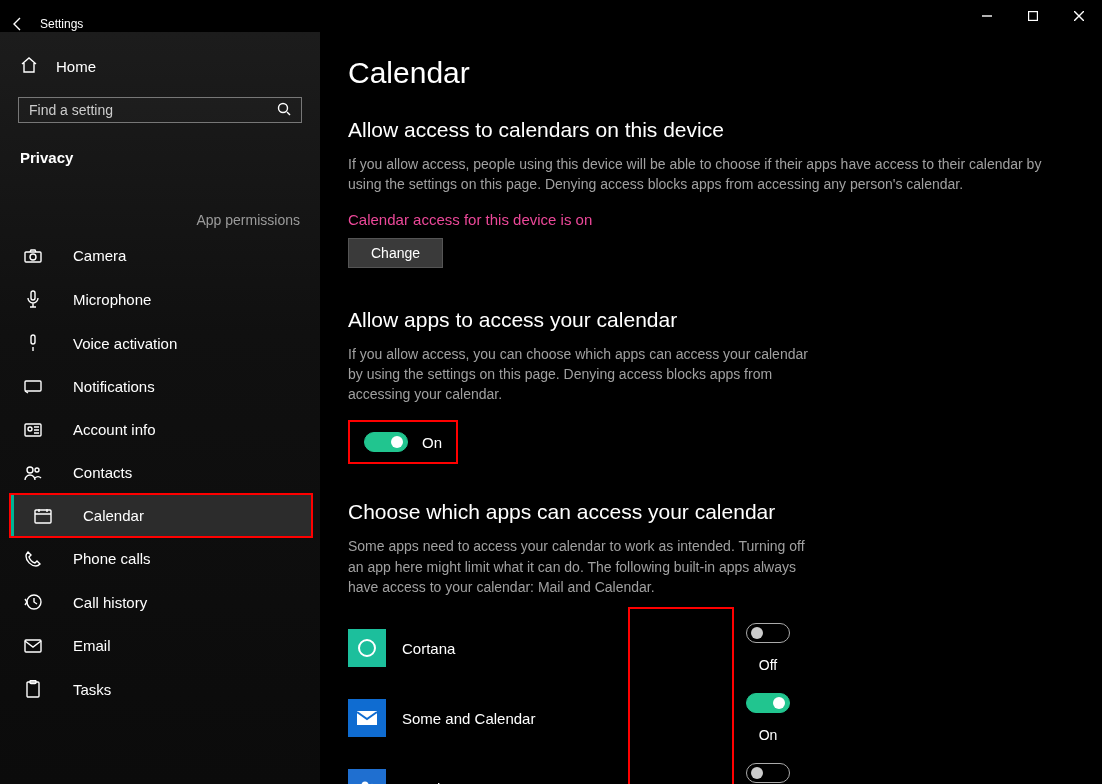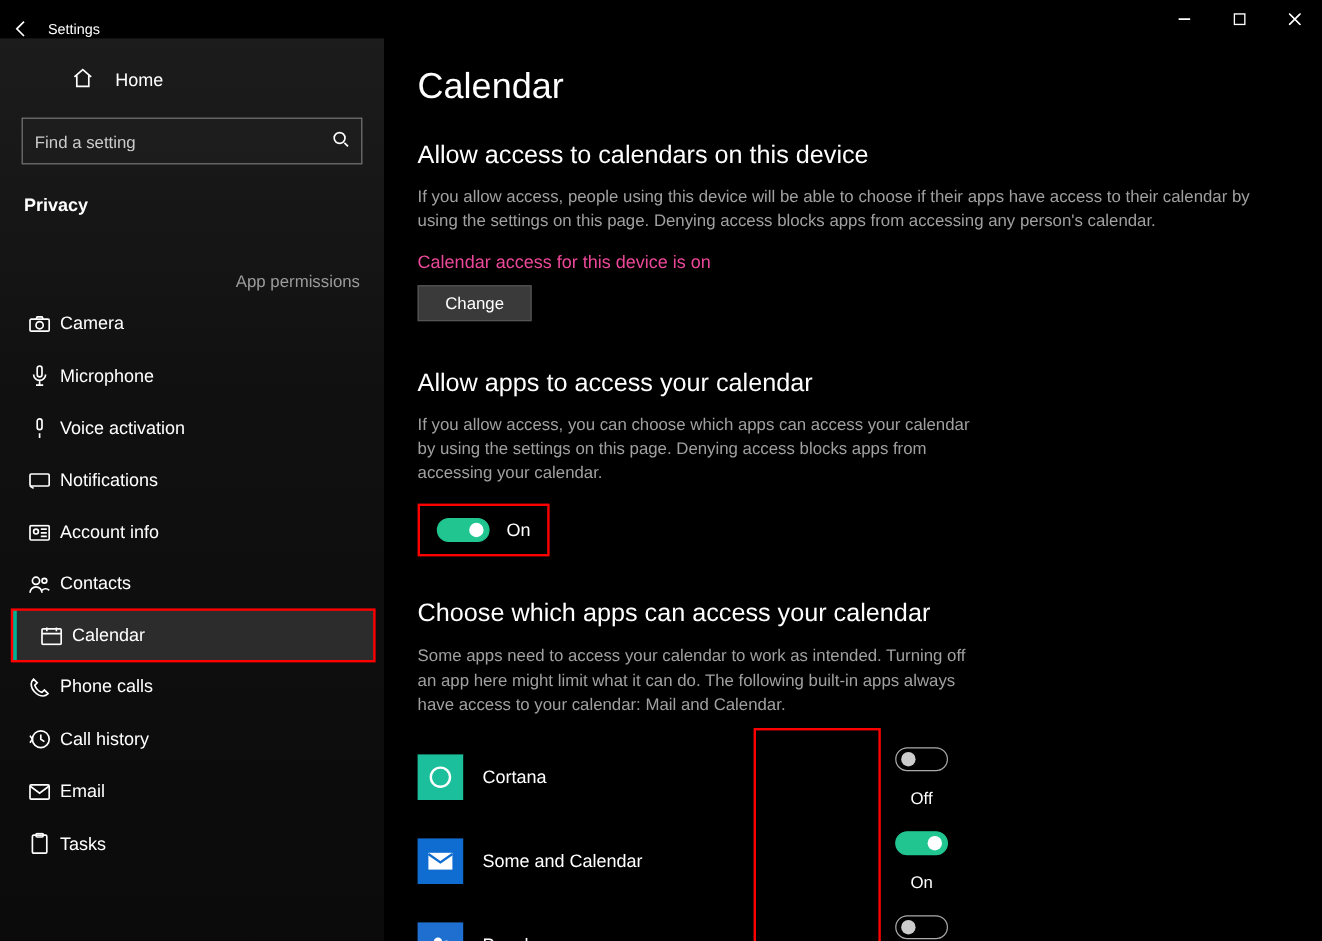--- a/index.html
+++ b/index.html
@@ -34,45 +34,44 @@
   .sidebar {
     width: 320px;
     background: linear-gradient(180deg, #1c1c1c 0%, #101010 40%, #0b0b0b 100%);
     padding-top: 14px;
     overflow: hidden;
   }
   .home-row {
     display:flex; align-items:center; gap:18px;
     padding: 10px 20px 10px 20px;
     font-size: 15px;
-    margin-left: 40px;
   }
   .search-wrap { padding: 10px 18px 0 18px; }
   .search {
     display:flex; align-items:center; justify-content:space-between;
     border: 1px solid #777;
-    height: 39px;
+    height: 26px;
     padding: 0 10px;
     background: rgba(255,255,255,0.02);
   }
   .search input {
     flex:1; background: transparent; border:none; outline:none;
     color:#eee; font-size:14px;
   }
   .search input::placeholder { color:#ccc; }
   .section-label {
     padding: 26px 20px 6px 20px;
     font-size: 15px; font-weight:600; color:#fff;
   }
   .section-sub {
     padding: 40px 20px 6px 20px;
     font-size:14px; color:#9b9b9b;text-align:right;
   }
   .nav-item {
-    display:flex; align-items:center; gap:8px;
+    display:flex; align-items:center; gap:31px;
     padding: 13px 20px;
     font-size:15px; color:#fff;
     border-left: 4px solid transparent;
   }
   .nav-item.active {
     background: #2c2c2c;
     border-left-color: #00b294;
   }
   .nav-item .ico { width:18px; display:flex; justify-content:center; }
   .highlight-box-red { outline: 2px solid #ff0000; outline-offset: -1px; }

